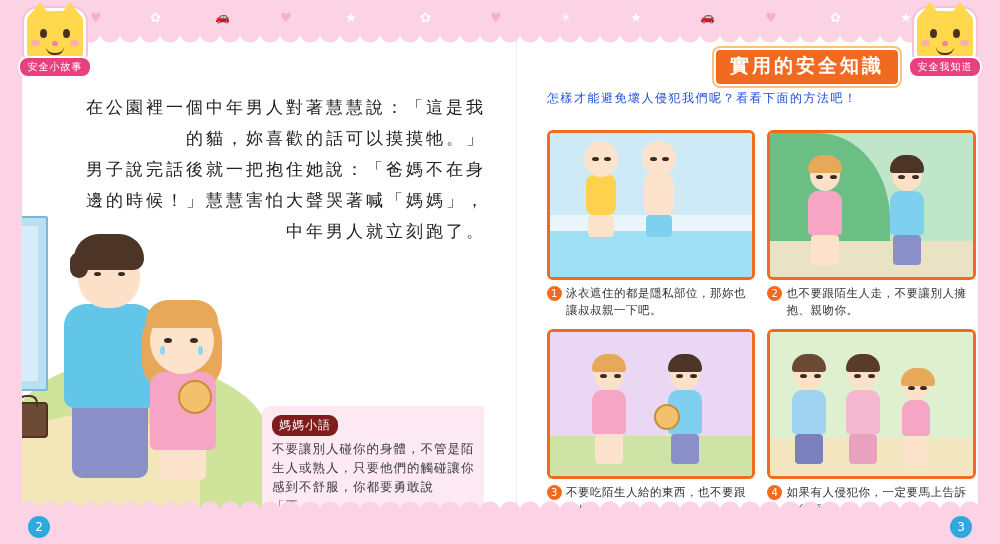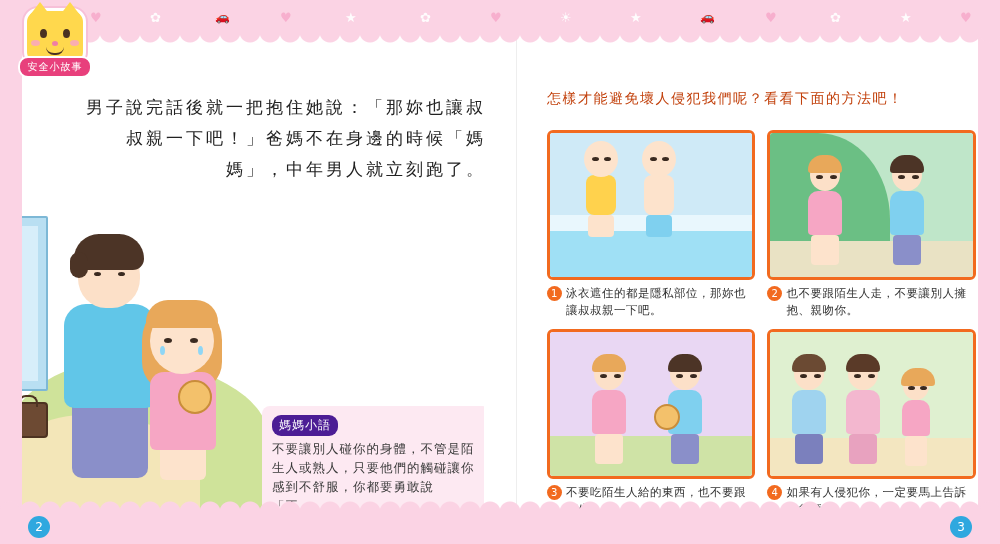--- a/index.html
+++ b/index.html
@@ -153,21 +153,21 @@
   
   .mom-tip {
     position: absolute; left: 262px; top: 406px; width: 228px;
     background: #fde9f2;
     border-radius: 8px;
     padding: 8px 10px 10px 10px;
     z-index: 4;
   }
   .mom-tip-title {
     display: inline-block;
-    background: #4c1d95; color: #fff;
+    background: #7f1d1d; color: #fff;
     font-size: 12px; border-radius: 9px;
     padding: 2px 7px; margin-bottom: 3px;
     font-family: "DejaVu Serif", "Liberation Serif", serif;
     letter-spacing: 1px;
   }
   .mom-tip-text {
     font-family: "DejaVu Serif", "Liberation Serif", serif;
     font-size: 12.5px; line-height: 19px; color: #3a3a3a;
     letter-spacing: 1px;
   }
@@ -276,21 +276,21 @@
     letter-spacing: 3px;
     padding: 3px 14px 5px 14px;
     border-radius: 6px;
     border: 2px solid #fff;
     box-shadow: 0 0 0 2px #f9c27f;
     white-space: nowrap;
   }
   .intro-text {
     position: absolute; top: 86px; left: 30px; right: 26px;
     font-family: "DejaVu Serif", "Liberation Serif", serif;
-    font-size: 14px; line-height: 24px; color: #c2410c; letter-spacing: 1.5px;
+    font-size: 12px; line-height: 24px; color: #1d4ed8; letter-spacing: 1.5px;
   }
 
   .grid {
     position: absolute; top: 130px; left: 30px; right: 24px; bottom: 44px;
     display: grid;
     grid-template-columns: 1fr 1fr;
     grid-template-rows: 1fr 1fr;
     gap: 10px 12px;
   }
   .cell { position: relative; display: flex; flex-direction: column; }
@@ -405,34 +405,49 @@
             <div class="cat-cheek r"></div>
           <div class="cat-nose"></div>
             <div class="cat-mouth"></div>
         </div>
       </div>
       <div class="badge-label">安全小故事</div>
     </div>
 
 
     <div class="story-body">
-      <p class="line-r">男子說完話後就一把抱住她說：「那妳也讓叔叔親一下吧！」爸媽不在身邊的時候「媽媽」，中年男人就立刻跑了。</p>
+      <p class="line-r">在公園裡一個中年男人對著慧慧說：「這是我的貓，妳喜歡的話可以摸摸牠。」</p>
+      <p class="line-r">男子說完話後就一把抱住她說：「爸媽不在身邊的時候！」慧慧害怕大聲哭著喊「媽媽」，中年男人就立刻跑了。</p>
     </div>
 
     <div class="mom-tip">
       <div class="mom-tip-title">媽媽小語</div>
       <div class="mom-tip-text">不要讓別人碰你的身體，不管是陌生人或熟人，只要他們的觸碰讓你感到不舒服，你都要勇敢說「不」。</div>
     </div>
 
     <div class="pagenum left">2</div>
   </div>
 
   <div class="right-page">
 
-
+    <div class="corner-badge badge-right">
+      <div class="badge-cat">
+        <div class="cat-face">
+          <div class="cat-eye l"></div>
+            <div class="cat-eye r"></div>
+          <div class="cat-cheek l"></div>
+            <div class="cat-cheek r"></div>
+          <div class="cat-nose"></div>
+            <div class="cat-mouth"></div>
+        </div>
+      </div>
+      <div class="badge-label">安全我知道</div>
+    </div>
+
+    <div class="practical-banner">實用的安全知識</div>
 
     <div class="intro-text">怎樣才能避免壞人侵犯我們呢？看看下面的方法吧！</div>
 
     <div class="grid">
 
       <div class="cell">
         <div class="panel">
           <div class="sc1-bg"></div>
           <div class="sc1-wall"></div>
           <div class="sc1-tile"></div>

